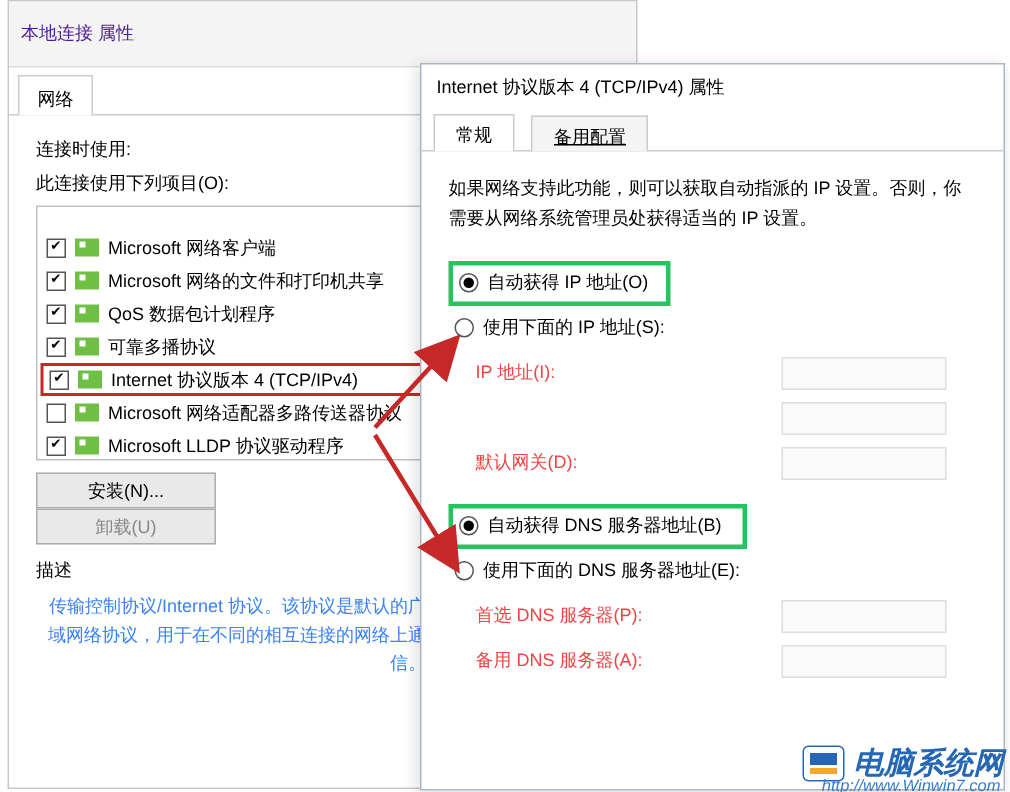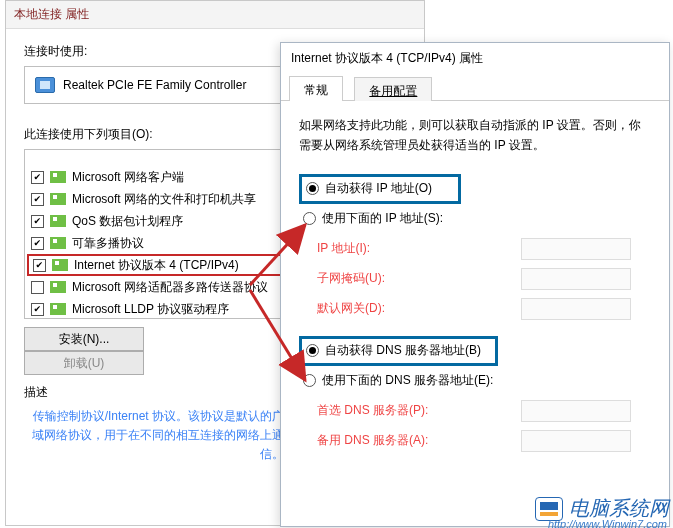--- a/index.html
+++ b/index.html
@@ -1,20 +1,20 @@
 <!DOCTYPE html>
 <html><head>
 <meta charset="utf-8">
 <style>
 * { box-sizing: border-box; margin: 0; padding: 0; font-family: "Microsoft YaHei", "SimSun", sans-serif; }
 body { width: 673px; height: 528px; background: #fff; position: relative; overflow: hidden; font-size: 12px; color: #000; }
 
 
 .back-window { position: absolute; left: 5px; top: 0; width: 420px; height: 526px; background: #fff; border: 1px solid #c8c8c8; }
-.back-titlebar { height: 28px; background: #f4f4f4; border-bottom: 1px solid #ddd; padding: 0 8px; display: flex; align-items: center; color: #7f1d1d; font-size: 12px; }
+.back-titlebar { height: 44px; background: #f4f4f4; border-bottom: 1px solid #ddd; padding: 0 8px; display: flex; align-items: center; color: #4c1d95; font-size: 12px; }
 .tabbar { height: 28px; border-bottom: 1px solid #ccc; margin-top: 4px; }
 .tab { display: inline-block; height: 27px; line-height: 24px; padding: 3px 12px 0; border: 1px solid #ccc; border-bottom: none; margin-left: 6px; background: #fff; position: relative; top: 1px; font-size: 12px;}
 .back-body { padding: 14px 18px; }
 .section-label { font-size: 12px; margin-bottom: 6px; }
 .adapter-box { border: 1px solid #bfbfbf; padding: 8px 10px; display: flex; align-items: center; height: 38px; margin-bottom: 22px;}
 .adapter-icon { width: 20px; height: 16px; background: #4a90d9; border: 1px solid #2a6bab; border-radius: 2px; margin-right: 8px; position: relative;}
 .adapter-icon::after { content:""; position:absolute; left:4px; top:3px; width:10px; height:8px; background:#cfe6fb;}
 .items-box-wrap { position: relative; height: 225px; margin-top: 6px;}
 .items-box { border: 1px solid #bfbfbf; height: 170px; overflow: hidden; padding: 16px 2px; position: relative;}
 .item-row { display: flex; align-items: center; height: 22px; padding: 0 4px; font-size: 12px;}
@@ -37,48 +37,47 @@
 .front-titlebar { height: 30px; display:flex; align-items:center; padding: 0 10px; font-size: 12px; color:#000;}
 .front-tabbar { height: 26px; border-bottom: 1px solid #ccc; margin-top: 2px;}
 .ftab { display:inline-block; height:25px; line-height:23px; padding:2px 14px 0; border:1px solid #ccc; border-bottom:none; background:#fff; margin-left:8px; position:relative; top:1px; font-size:12px;}
 .ftab.inactive { background:#f4f4f4; top:2px; height:24px;text-decoration:underline;}
 .front-body { padding: 14px 18px 10px; font-size:12px;}
 .front-msg { line-height: 1.7; }
 .opt-group { margin-top: 18px;}
 .radio-item { display:flex; align-items:center; height:22px; margin:4px 0;}
 .radio { width:13px; height:13px; border:1px solid #555; border-radius:50%; margin-right:6px; display:inline-flex; align-items:center; justify-content:center;}
 .radio.checked::after{content:""; width:7px; height:7px; background:#000; border-radius:50%;}
-.box1 { border:3px solid #0369a1; padding: 4px 26px 4px 4px; display:inline-flex; align-items:center; height:30px;}
+.box1 { border:3px solid #22c55e; padding: 4px 12px 4px 4px; display:inline-flex; align-items:center; height:30px;}
 .field-row { display:flex; align-items:center; height:30px; margin-left: 18px; color:#ef4444;}
 .flabel { width: 120px; }
 .fval { width: 140px; height:22px; border:1px solid #ddd; background:#fafafa;}
 .front-body .field-row .fval { position:absolute; right:20px; width:110px;}
 .right-edge-field { position: relative; }
 
-.watermark { position:absolute; right: 4px; bottom: 6px; display:flex; align-items:center; gap:6px; font-size: 20px; color:#2567b3; font-style: italic; font-weight: normal; z-index: 20;}
+.watermark { position:absolute; right: 4px; bottom: 6px; display:flex; align-items:center; gap:6px; font-size: 20px; color:#2567b3; font-style: italic; font-weight: bold; z-index: 20;}
 .wm-icon { width:28px; height:24px; background:#fff; border:1px solid #2567b3; border-radius:4px; position:relative;}
 .wm-icon::before{content:""; position:absolute; left:4px; top:4px; width:18px; height:8px; background:#2567b3;}
 .wm-icon::after{content:""; position:absolute; left:4px; top:14px; width:18px; height:4px; background:#f3a536;}
 
 .url-wm { position:absolute; right:6px; bottom:-2px; font-size:11px; color:#3a7bc8; font-style:italic; z-index:20;}
 
 
 .arrows { position:absolute; left:0; top:0; width:673px; height:528px; pointer-events:none; z-index:15;}
 </style>
 </head>
 <body>
 
 <div class="back-window">
   <div class="back-titlebar">本地连接 属性</div>
+  <div class="tabbar">
+    <div class="tab">网络</div>
+  </div>
   <div class="back-body">
     <div class="section-label">连接时使用:</div>
-    <div class="adapter-box">
-      <span class="adapter-icon"></span>
-      <span>Realtek PCIe FE Family Controller</span>
-    </div>
 
     <div class="section-label">此连接使用下列项目(O):</div>
     <div class="items-box-wrap">
       <div class="items-box">
         <div class="item-row">
             <span class="chk checked"></span>
             <span class="net-icon"></span>
             <span>Microsoft 网络客户端</span>
           </div>
         <div class="item-row">
@@ -149,21 +148,20 @@
       </div>
       <div class="radio-item" style="margin-left:4px;">
         <span class="radio"></span>
         <span>使用下面的 IP 地址(S):</span>
       </div>
       <div class="field-row right-edge-field">
         <span class="flabel">IP 地址(I):</span>
           <span class="fval"></span>
       </div>
       <div class="field-row right-edge-field">
-        <span class="flabel">子网掩码(U):</span>
           <span class="fval"></span>
       </div>
       <div class="field-row right-edge-field">
         <span class="flabel">默认网关(D):</span>
           <span class="fval"></span>
       </div>
     </div>
 
     <div class="opt-group" style="margin-top:12px;">
       <div class="box1" style="padding-right:14px;">

